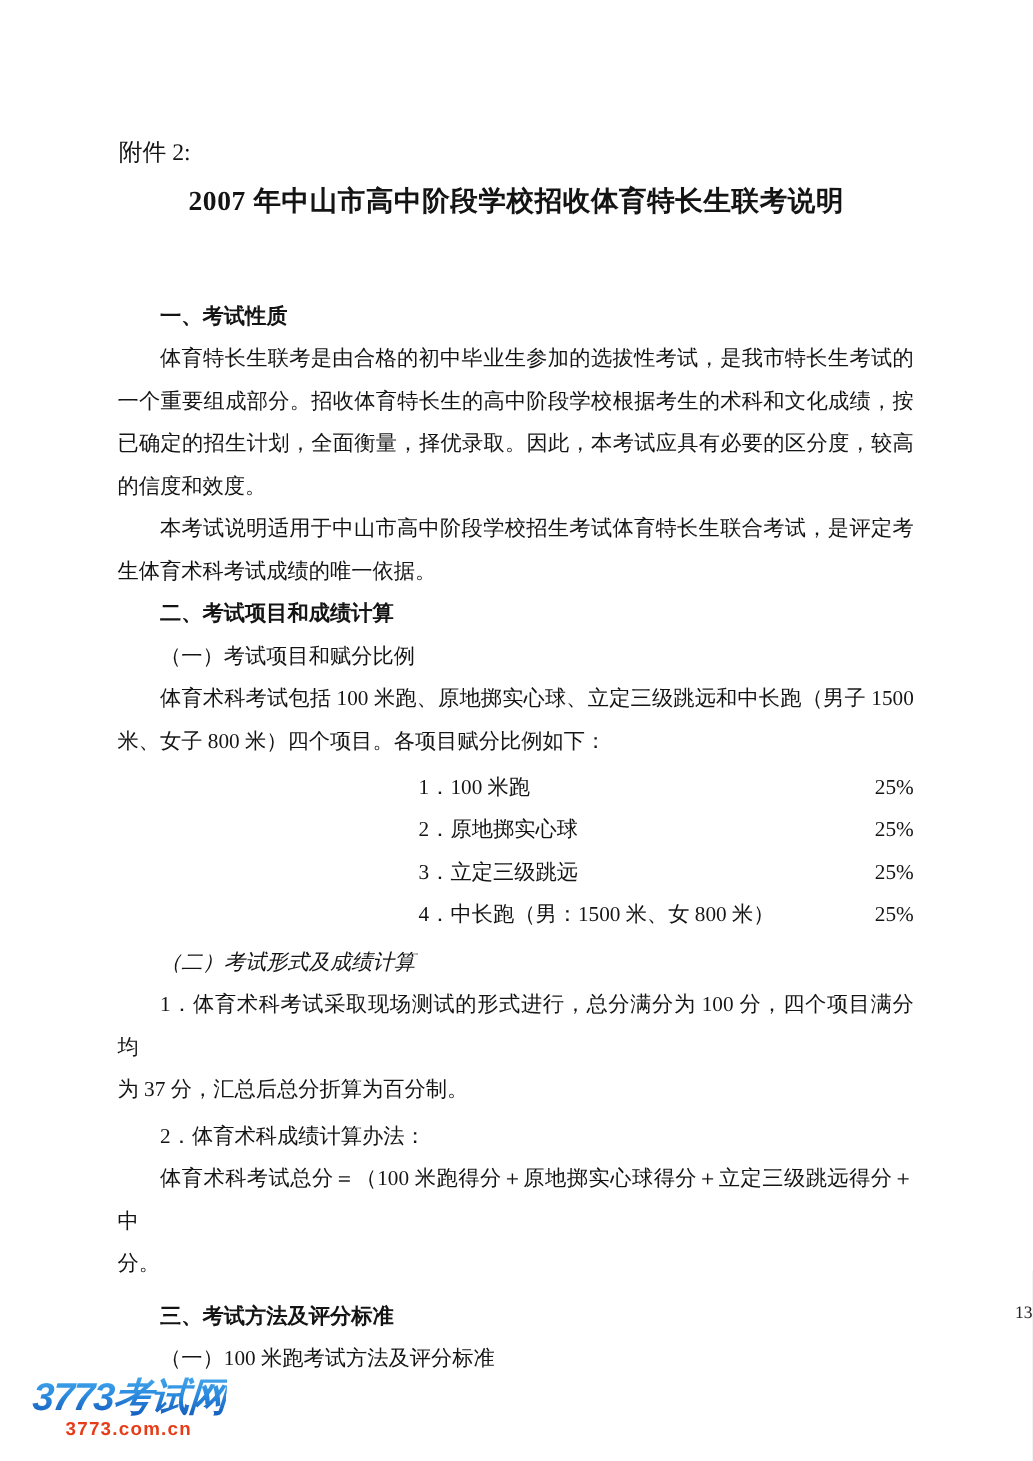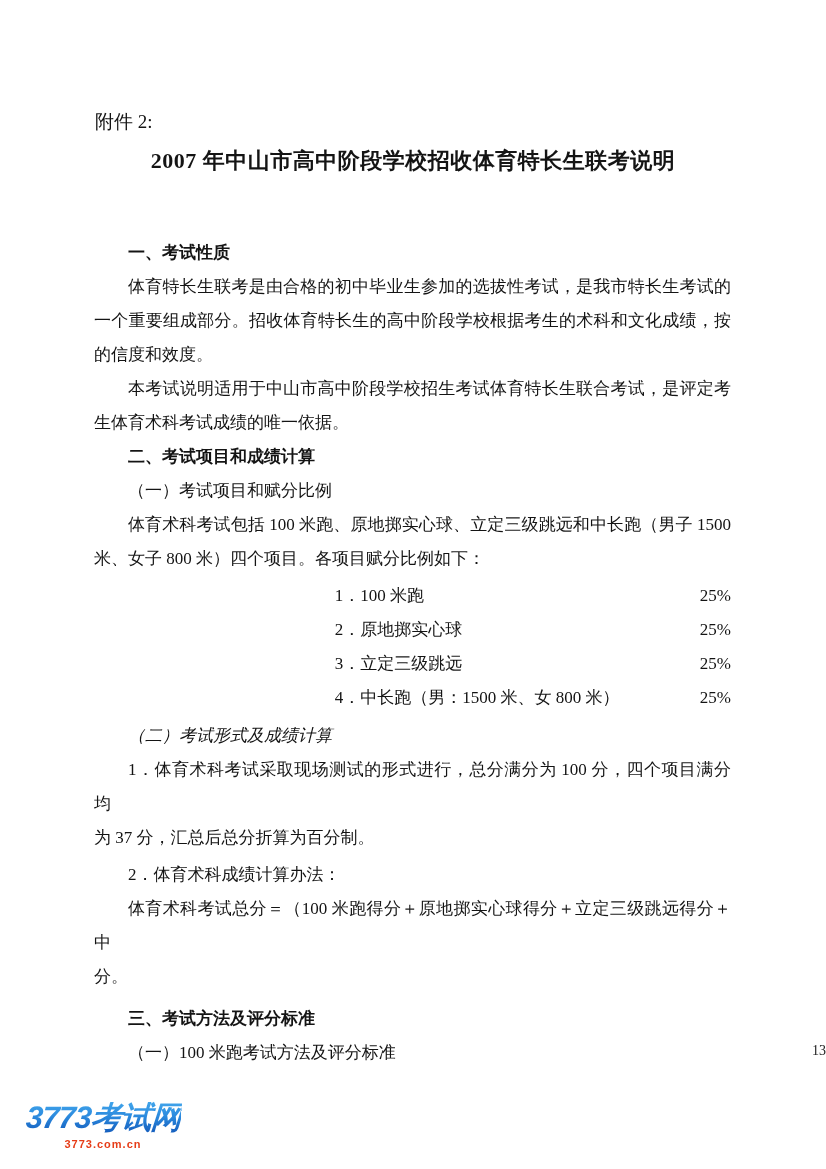--- a/index.html
+++ b/index.html
@@ -87,21 +87,21 @@
     line-height: 34px;
     background: linear-gradient(180deg, #43a7ec 0%, #2b8ade 45%, #1258b9 100%);
     -webkit-background-clip: text;
     background-clip: text;
     -webkit-text-fill-color: transparent;
     color: #1e78d2;
     transform: skewX(-4deg);
     white-space: nowrap;
   }
   .logo-domain {
-    font-size: 11px;
+    font-size: 15px;
     font-weight: bold;
     color: #e63c17;
     letter-spacing: 1px;
     line-height: 18px;
     margin-top: 0px;
     white-space: nowrap;
   }
 </style>
 </head>
 <body>
@@ -109,20 +109,21 @@
 <div class="page">
 
   <div class="attachment">附件 2:</div>
 
   <div class="doc-title">2007 年中山市高中阶段学校招收体育特长生联考说明</div>
 
   <div class="content">
     <div class="line bold indent">一、考试性质</div>
     <div class="line indent justify">体育特长生联考是由合格的初中毕业生参加的选拔性考试，是我市特长生考试的</div>
     <div class="line justify">一个重要组成部分。招收体育特长生的高中阶段学校根据考生的术科和文化成绩，按</div>
+    <div class="line justify">已确定的招生计划，全面衡量，择优录取。因此，本考试应具有必要的区分度，较高</div>
     <div class="line">的信度和效度。</div>
     <div class="line indent justify">本考试说明适用于中山市高中阶段学校招生考试体育特长生联合考试，是评定考</div>
     <div class="line">生体育术科考试成绩的唯一依据。</div>
     <div class="line bold indent">二、考试项目和成绩计算</div>
     <div class="line indent">（一）考试项目和赋分比例</div>
     <div class="line indent justify">体育术科考试包括 100 米跑、原地掷实心球、立定三级跳远和中长跑（男子 1500</div>
     <div class="line">米、女子 800 米）四个项目。各项目赋分比例如下：</div>
 
     <div class="list-row gap-3">
       <span class="list-label">1．100 米跑</span>

